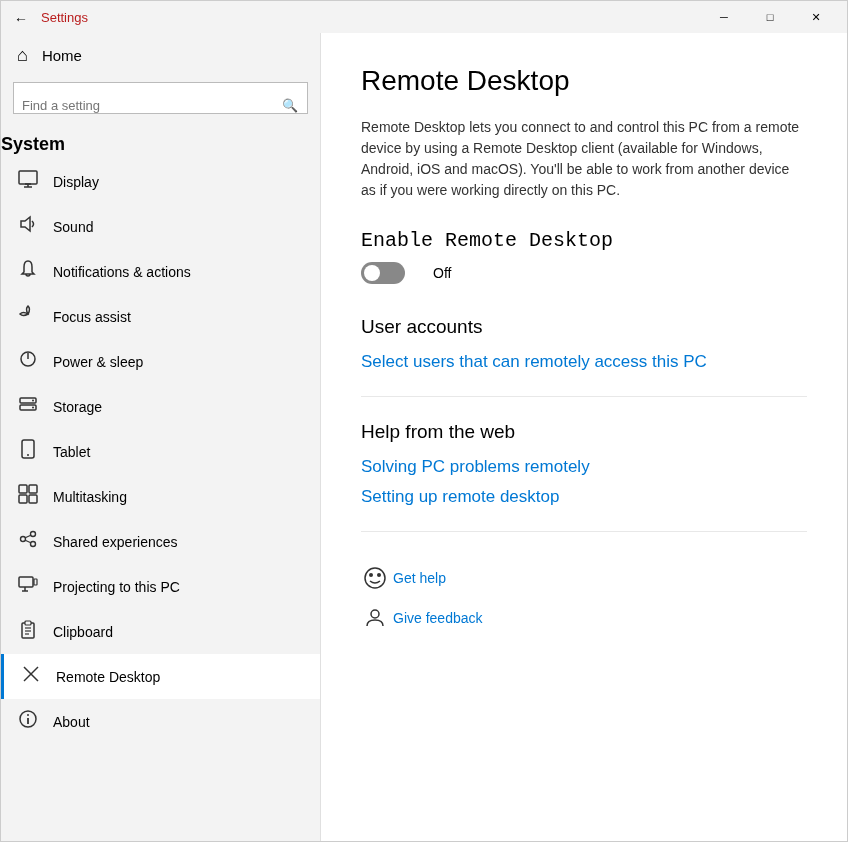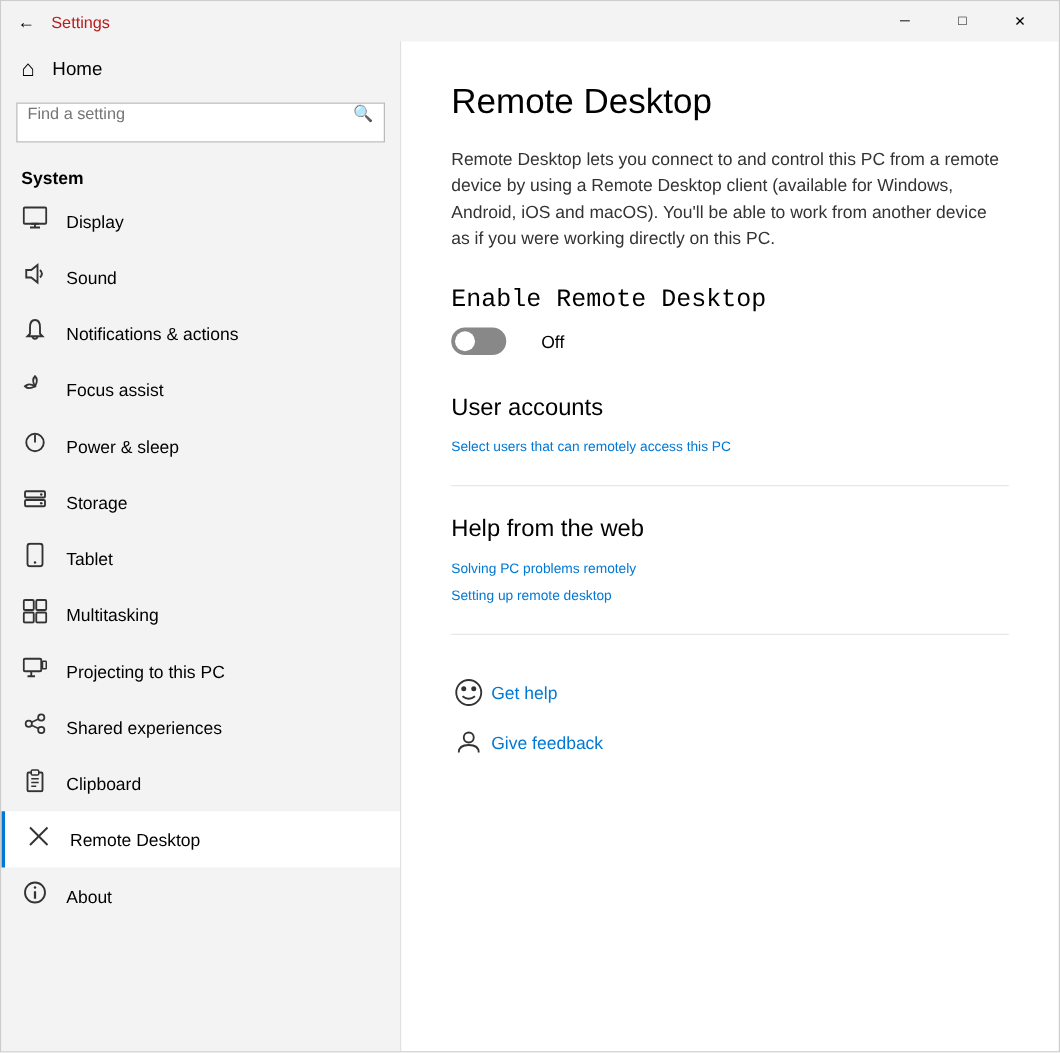--- a/index.html
+++ b/index.html
@@ -81,38 +81,38 @@
       align-items: center;
       padding: 12px 16px;
       cursor: pointer;
       font-size: 15px;
       color: #000;
     }
     .sidebar-home .icon { margin-right: 14px; font-size: 18px; }
     .search-box {
       margin: 4px 12px 12px 12px;
       display: flex;
-      align-items: flex-start;
+      align-items: flex-end;
       background: #fff;
       border: 1px solid #bbb;
       height: 32px;
       padding: 0 8px;
     }
     .search-box input {
       border: none;
       outline: none;
       flex: 1;
       font-size: 13px;
       background: transparent;
       color: #000;
     }
     .search-box .search-icon { font-size: 13px; color: #555; }
     .sidebar-section-header {
-      padding: 8px 16px 4px 16px;
-      font-size: 14px;
+      padding: 8px 16px 4px 0;
+      font-size: 18px;
       font-weight: 700;
       color: #000;
     }
     .sidebar-item {
       display: flex;
       align-items: center;
       padding: 10px 16px;
       cursor: pointer;
       font-size: 14px;
       color: #000;
@@ -188,21 +188,21 @@
     .section-title {
       font-size: 19px;
       font-weight: 400;
       color: #000;
       margin-bottom: 14px;
     }
     .link-item {
       display: flex;
       align-items: center;
       margin-bottom: 10px;
-      font-size: 11px;
+      font-size: 17px;
       color: #0078d4;
       cursor: pointer;
       text-decoration: none;
     }
     .help-section {
       margin-top: 32px;
     }
     .help-link-row {
       display: flex;
       align-items: center;
@@ -335,39 +335,39 @@
               <rect x="11" y="1" width="8" height="8" rx="1" stroke="#333" stroke-width="1.5" fill="none"></rect>
               <rect x="1" y="11" width="8" height="8" rx="1" stroke="#333" stroke-width="1.5" fill="none"></rect>
               <rect x="11" y="11" width="8" height="8" rx="1" stroke="#333" stroke-width="1.5" fill="none"></rect>
             </svg>
         </span>
         <span>Multitasking</span>
       </div>
       <div class="sidebar-item">
         <span class="icon">
           <svg width="20" height="20" viewBox="0 0 20 20" fill="none">
-              <rect x="1" y="3" width="14" height="10" rx="1" stroke="#333" stroke-width="1.5" fill="none"></rect>
-              <rect x="16" y="5" width="3" height="6" rx="0.5" stroke="#333" stroke-width="1.2" fill="none"></rect>
-              <line x1="7" y1="13" x2="7" y2="17" stroke="#333" stroke-width="1.5"></line>
-              <line x1="4" y1="17" x2="10" y2="17" stroke="#333" stroke-width="1.5"></line>
-            </svg>
-        </span>
-        <span>Projecting to this PC</span>
-      </div>
-      <div class="sidebar-item">
-        <span class="icon">
-          <svg width="20" height="20" viewBox="0 0 20 20" fill="none">
               <circle cx="5" cy="10" r="2.5" stroke="#333" stroke-width="1.4" fill="none"></circle>
               <circle cx="15" cy="5" r="2.5" stroke="#333" stroke-width="1.4" fill="none"></circle>
               <circle cx="15" cy="15" r="2.5" stroke="#333" stroke-width="1.4" fill="none"></circle>
               <line x1="7.2" y1="8.8" x2="12.8" y2="6.2" stroke="#333" stroke-width="1.2"></line>
               <line x1="7.2" y1="11.2" x2="12.8" y2="13.8" stroke="#333" stroke-width="1.2"></line>
             </svg>
         </span>
         <span>Shared experiences</span>
+      </div>
+      <div class="sidebar-item">
+        <span class="icon">
+          <svg width="20" height="20" viewBox="0 0 20 20" fill="none">
+              <rect x="1" y="3" width="14" height="10" rx="1" stroke="#333" stroke-width="1.5" fill="none"></rect>
+              <rect x="16" y="5" width="3" height="6" rx="0.5" stroke="#333" stroke-width="1.2" fill="none"></rect>
+              <line x1="7" y1="13" x2="7" y2="17" stroke="#333" stroke-width="1.5"></line>
+              <line x1="4" y1="17" x2="10" y2="17" stroke="#333" stroke-width="1.5"></line>
+            </svg>
+        </span>
+        <span>Projecting to this PC</span>
       </div>
       <div class="sidebar-item">
         <span class="icon">
           <svg width="20" height="20" viewBox="0 0 20 20" fill="none">
               <rect x="4" y="4" width="12" height="15" rx="1" stroke="#333" stroke-width="1.5" fill="none"></rect>
               <rect x="7" y="2" width="6" height="4" rx="1" stroke="#333" stroke-width="1.2" fill="#f3f3f3"></rect>
               <line x1="7" y1="9" x2="13" y2="9" stroke="#333" stroke-width="1.2"></line>
               <line x1="7" y1="12" x2="13" y2="12" stroke="#333" stroke-width="1.2"></line>
               <line x1="7" y1="15" x2="11" y2="15" stroke="#333" stroke-width="1.2"></line>
             </svg>

